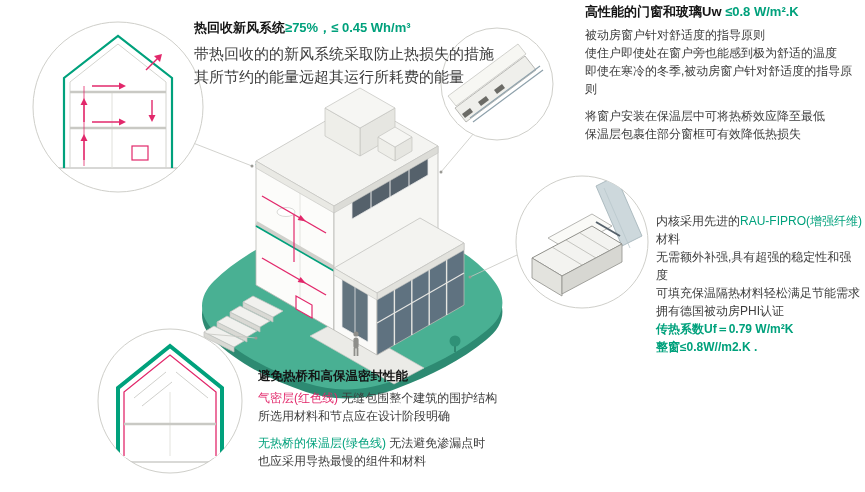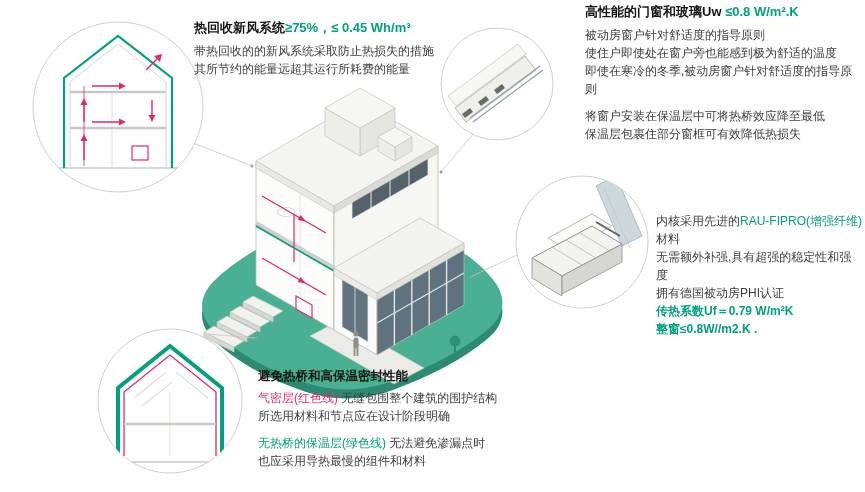--- a/index.html
+++ b/index.html
@@ -2,21 +2,21 @@
 <html style="--teal: #00a17c; --red: #e2286b; --ground: #49b093; --ground-dark: #2d8a72;"><head>
 <meta charset="utf-8">
 <style>
   html,body{margin:0;padding:0;background:#fff;}
   .canvas{
     position:relative;width:865px;height:492px;background:#ffffff;overflow:hidden;
     font-family:"Liberation Sans","DejaVu Sans",sans-serif;
   }
   svg{position:absolute;left:0;top:0;}
   .block{position:absolute;color:#3d3d3d;}
-  .block p{margin:0;font-size:12px;line-height:1.55;}
+  .block p{margin:0;font-size:15px;line-height:1.55;}
   .block .title{font-size:13px;font-weight:bold;color:#141414;margin:0 0 5px 0;line-height:1.3;}
   .tealtxt{color:var(--teal);}
   .redtxt{color:var(--red);}
   .bold{font-weight:bold;}
   .small p{font-size:12px;line-height:1.5;}
   .gap{margin-top:9px !important;}
   .footnote{font-size:9px !important;color:#5a5a5a;margin-top:3px !important;}
   
   .stroke-teal{stroke:var(--teal);}
   .stroke-red{stroke:var(--red);}
@@ -237,20 +237,21 @@
     <p>被动房窗户针对舒适度的指导原则</p>
     <p>使住户即使处在窗户旁也能感到极为舒适的温度</p>
     <p>即使在寒冷的冬季,被动房窗户针对舒适度的指导原则</p>
     <p class="gap">将窗户安装在保温层中可将热桥效应降至最低</p>
     <p>保温层包裹住部分窗框可有效降低热损失</p>
   </div>
 
   <div class="block small" style="left:656px;top:212px;width:206px;">
     <p><span>内核采用先进的</span><span class="tealtxt">RAU-FIPRO(增强纤维)</span><span>材料</span></p>
     <p>无需额外补强,具有超强的稳定性和强度</p>
+    <p>可填充保温隔热材料轻松满足节能需求</p>
     <p>拥有德国被动房PHI认证</p>
     <p class="tealtxt bold">传热系数Uf＝0.79 W/m²K</p>
     <p class="tealtxt bold">整窗≤0.8W//m2.K .</p>
   </div>
 
   <div class="block small" style="left:258px;top:368px;width:300px;">
     <p class="title" style="font-size:12.5px;">避免热桥和高保温密封性能</p>
     <p><span class="redtxt">气密层(红色线)</span><span> 无缝包围整个建筑的围护结构</span></p>
     <p>所选用材料和节点应在设计阶段明确</p>
     <p class="gap"><span class="tealtxt">无热桥的保温层(绿色线)</span><span> 无法避免渗漏点时</span></p>

